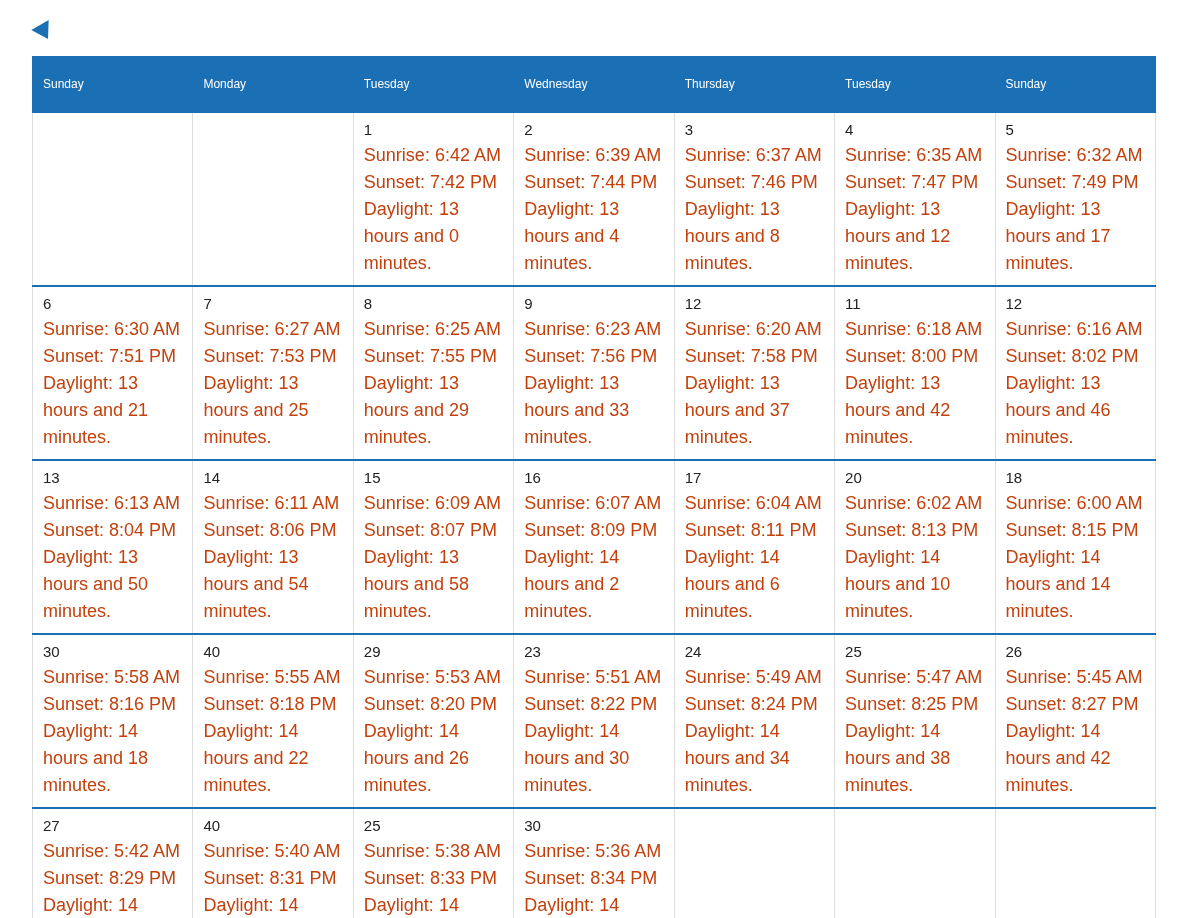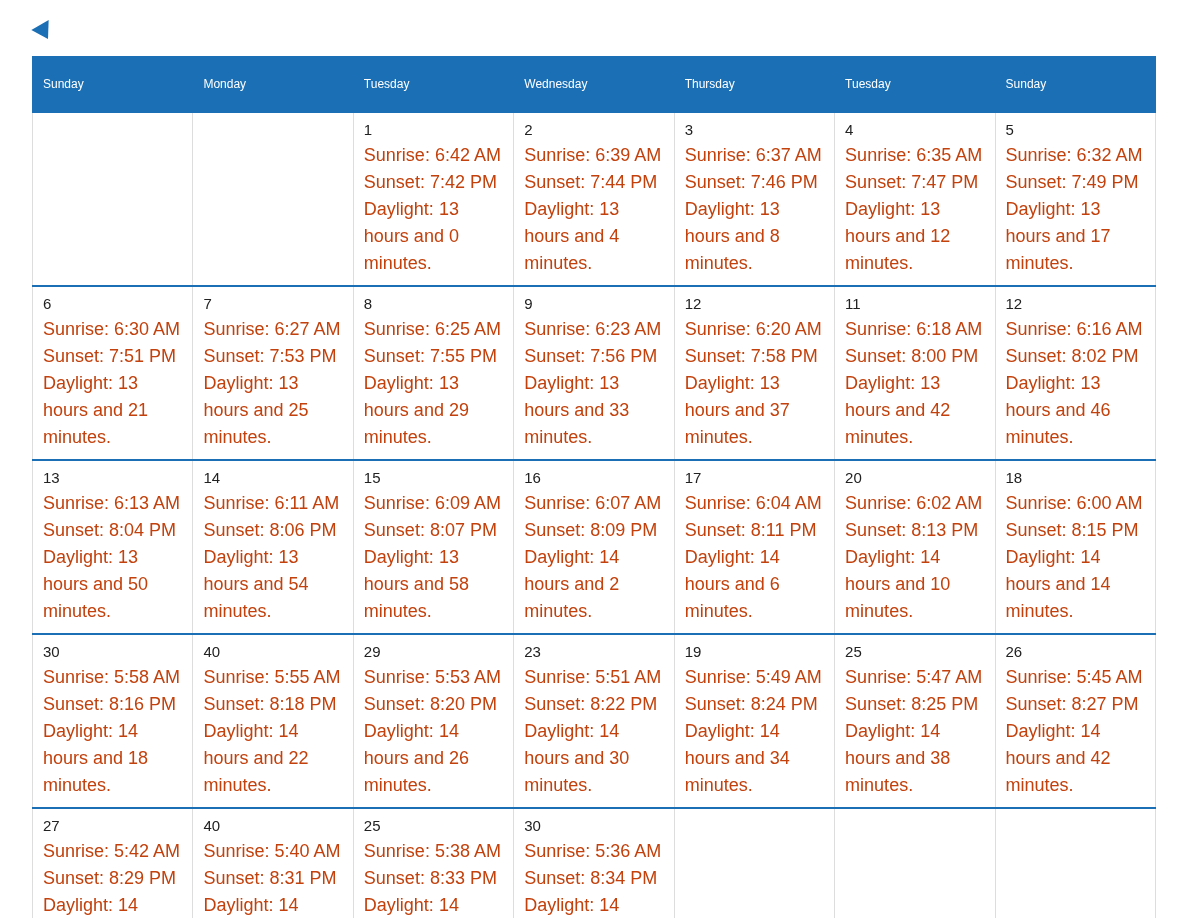--- a/index.html
+++ b/index.html
@@ -236,21 +236,21 @@
         </td>
         <td>
           <span class="day-number">29</span>
           <div class="day-info">Sunrise: 5:53 AM<br>Sunset: 8:20 PM<br>Daylight: 14 hours and 26 minutes.</div>
         </td>
         <td>
           <span class="day-number">23</span>
           <div class="day-info">Sunrise: 5:51 AM<br>Sunset: 8:22 PM<br>Daylight: 14 hours and 30 minutes.</div>
         </td>
         <td>
-          <span class="day-number">19</span>
+          <span class="day-number">24</span>
           <div class="day-info">Sunrise: 5:49 AM<br>Sunset: 8:24 PM<br>Daylight: 14 hours and 34 minutes.</div>
         </td>
         <td>
           <span class="day-number">25</span>
           <div class="day-info">Sunrise: 5:47 AM<br>Sunset: 8:25 PM<br>Daylight: 14 hours and 38 minutes.</div>
         </td>
         <td>
           <span class="day-number">26</span>
           <div class="day-info">Sunrise: 5:45 AM<br>Sunset: 8:27 PM<br>Daylight: 14 hours and 42 minutes.</div>
         </td>

